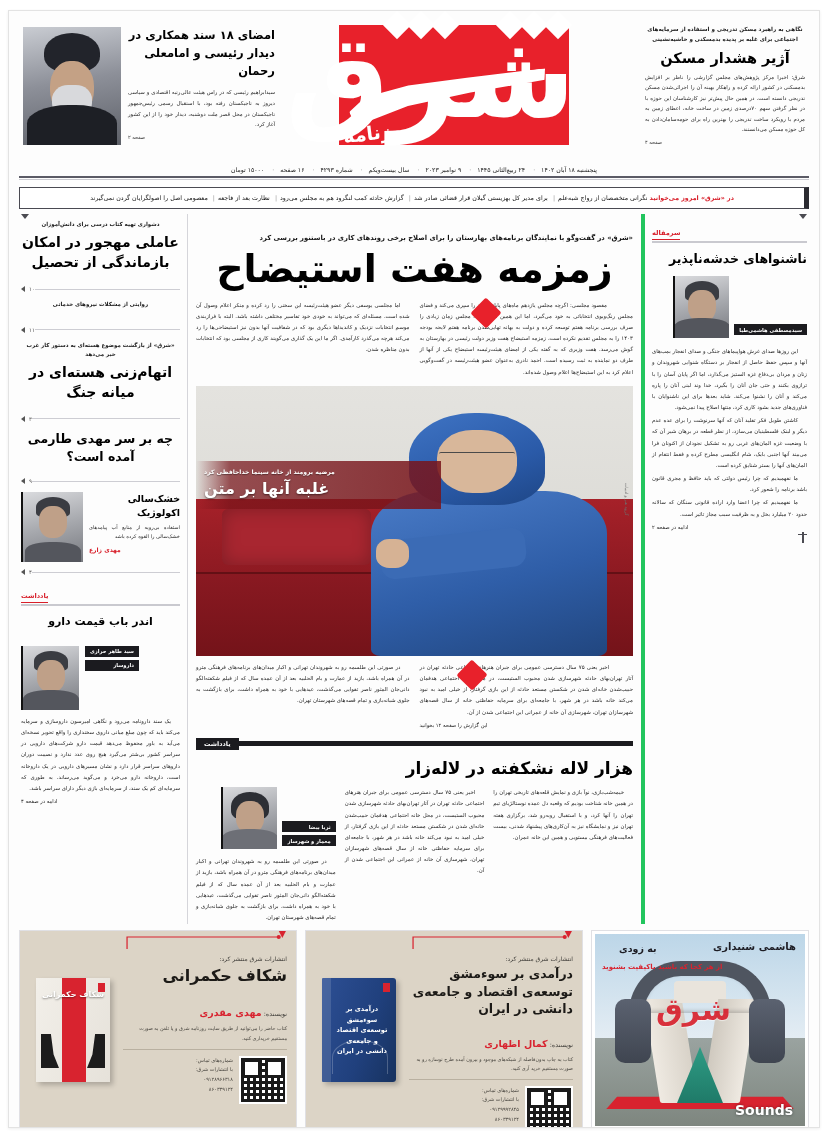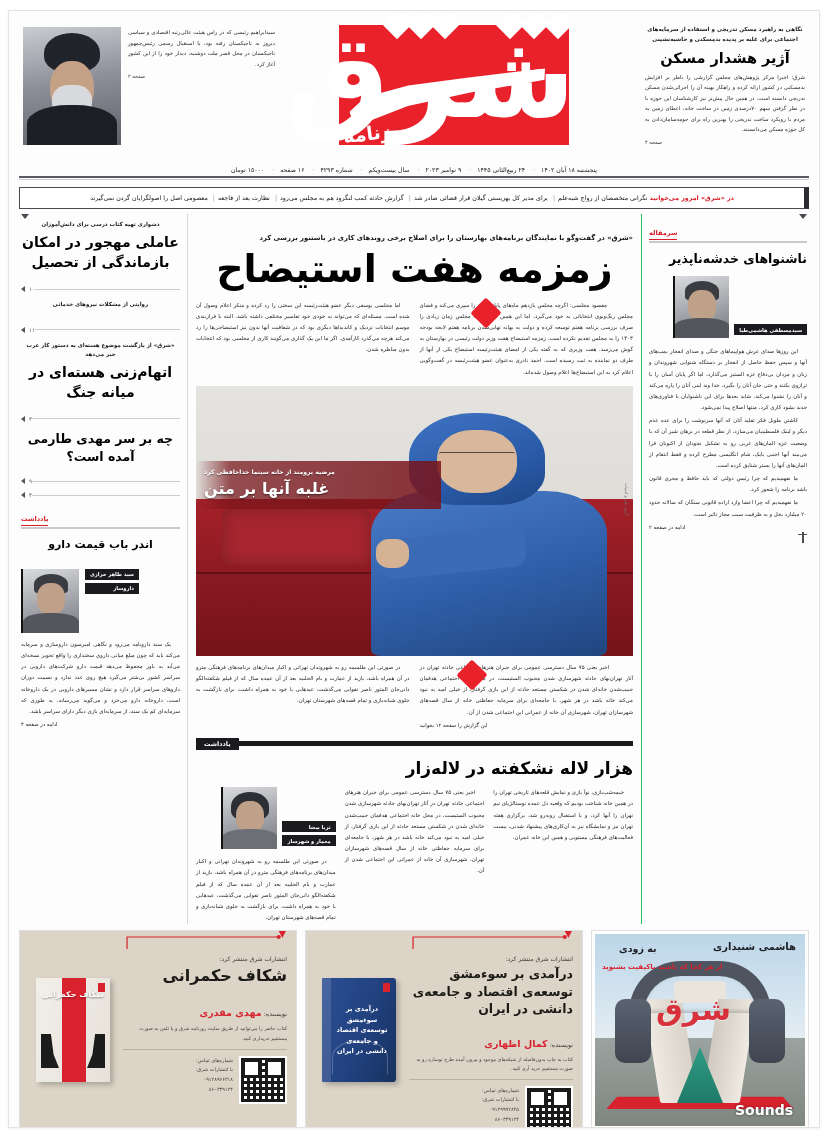--- a/index.html
+++ b/index.html
@@ -240,21 +240,21 @@
     display: flex;
     direction: rtl;
     padding: 5px 10px 0 10px;
     gap: 0;
     height: 715px;
   }
 
   .col-right {
     width: 168px;
     padding: 0 2px 0 7px;
-    border-left: 1px solid #22c55e;
+    border-left: 4px solid #22c55e;
   }
   .col-center {
     flex: 1;
     padding: 0 8px;
     border-left: 1px solid #d5d5da;
   }
   .col-left {
     width: 168px;
     padding: 0 7px 0 2px;
   }
@@ -868,20 +868,21 @@
         <div class="logo-notch" style="left:72px"></div>
         <div class="logo-notch" style="left:96px"></div>
         <div class="logo-sharq">شرق</div>
         <div class="logo-swoosh"></div>
         <div class="logo-rooz">روزنامه</div>
       </div>
     </div>
 
     <div class="mh-left">
       <div class="mh-left-txt">
+        <div class="mh-left-head">امضای ۱۸ سند همکاری در دیدار رئیسی و امامعلی رحمان</div>
         <div class="mh-left-body">سیدابراهیم رئیسی که در راس هیئت عالی‌رتبه اقتصادی و سیاسی دیروز به تاجیکستان رفته بود، با استقبال رسمی رئیس‌جمهور تاجیکستان در محل قصر ملت دوشنبه، دیدار خود را از این کشور آغاز کرد.</div>
         <div class="mh-cont">صفحه ۲</div>
       </div>
       <div class="portrait">
         <span class="portrait-beard"></span>
         <span class="portrait-body"></span>
       </div>
     </div>
   </div>
 
@@ -1069,20 +1070,32 @@
 
       <div class="ls-item">
         <div class="ls-head sm">چه بر سر مهدی طارمی آمده است؟</div>
       </div>
       <div class="ls-sep">
         <span class="ls-sep-line"></span>
         <span class="ls-sep-num">۹</span>
         <span class="ls-sep-tri"></span>
       </div>
 
+      <div class="ls-author-block">
+        <div class="ls-author-txt">
+          <div class="ls-author-title">خشک‌سالی اکولوژیک</div>
+          <div class="ls-author-sub">استفاده بی‌رویه از منابع آب پیامدهای خشک‌سالی را القوه کرده باشد</div>
+          <div class="ls-author-name">مهدی زارع</div>
+        </div>
+        <div class="mini-portrait" style="width:62px;height:70px">
+          <i class="hair"></i>
+          <i class="face"></i>
+          <i class="shoulders"></i>
+        </div>
+      </div>
       <div class="ls-sep">
         <span class="ls-sep-line"></span>
         <span class="ls-sep-num">۴</span>
         <span class="ls-sep-tri"></span>
       </div>
 
       <div class="sec-tag-red-wrap">
         <span class="sec-tag-red">یادداشت</span>
       </div>
       <div class="ls-author-title" style="font-size:11px;text-align:center;margin:8px 0 16px">اندر باب قیمت دارو</div>

